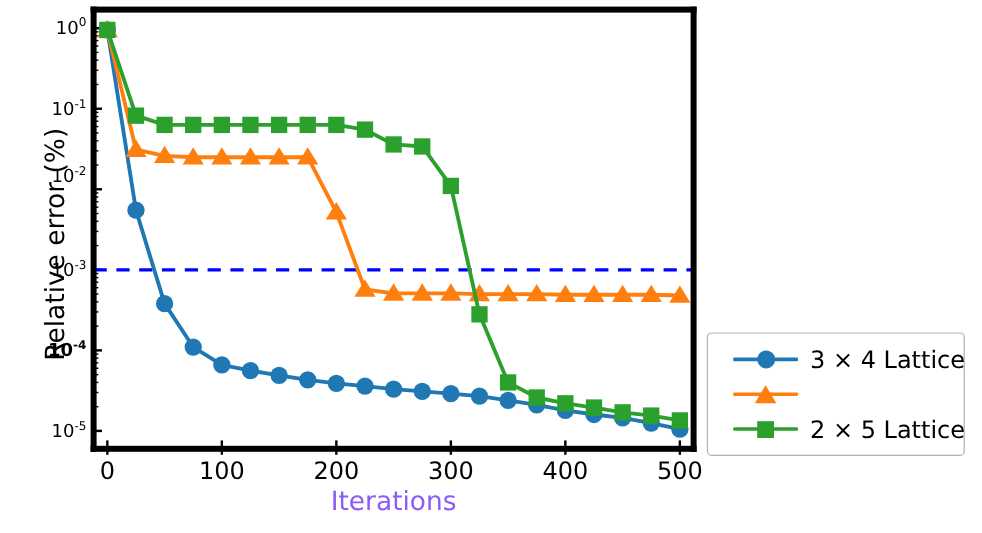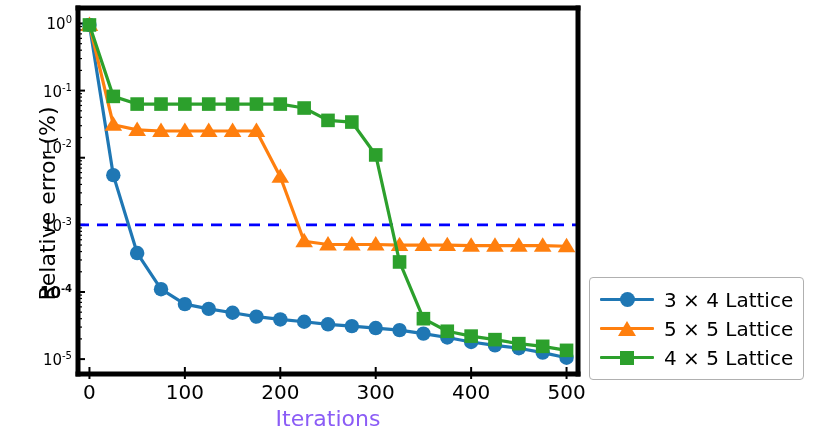--- a/index.html
+++ b/index.html
@@ -71,21 +71,21 @@
   }
   #legend {
     position: absolute;
     left: 589px;
     top: 277px;
     width: 215px;
     box-sizing: border-box;
     border: 1px solid #b0b0b0;
     border-radius: 4px;
     background: #ffffff;
-    padding: 7px 10px;
+    padding: 7px 21px;
   }
   .legend-row {
     display: flex;
     align-items: center;
     height: 29px;
   }
   .legend-sample {
     width: 54px;
     height: 20px;
     position: relative;
@@ -308,24 +308,23 @@
           <span class="lsline" style="background: rgb(31, 119, 180);"></span>
           <span class="lsmark mk-circle" style="background: rgb(31, 119, 180);"></span>
         </span>
       <span class="legend-label">3 × 4 Lattice</span>
     </div>
     <div class="legend-row">
       <span class="legend-sample">
           <span class="lsline" style="background: rgb(255, 127, 14);"></span>
           <span class="lsmark mk-triangle" style="border-bottom: 15px solid rgb(255, 127, 14);"></span>
         </span>
-      <span class="legend-label">5 × 5 Lattice</span>
     </div>
     <div class="legend-row">
       <span class="legend-sample">
           <span class="lsline" style="background: rgb(44, 160, 44);"></span>
           <span class="lsmark mk-square" style="background: rgb(44, 160, 44);"></span>
         </span>
-      <span class="legend-label">4 × 5 Lattice</span>
+      <span class="legend-label">2 × 5 Lattice</span>
     </div>
   </div>
 
 </div>
 
 </body></html>

